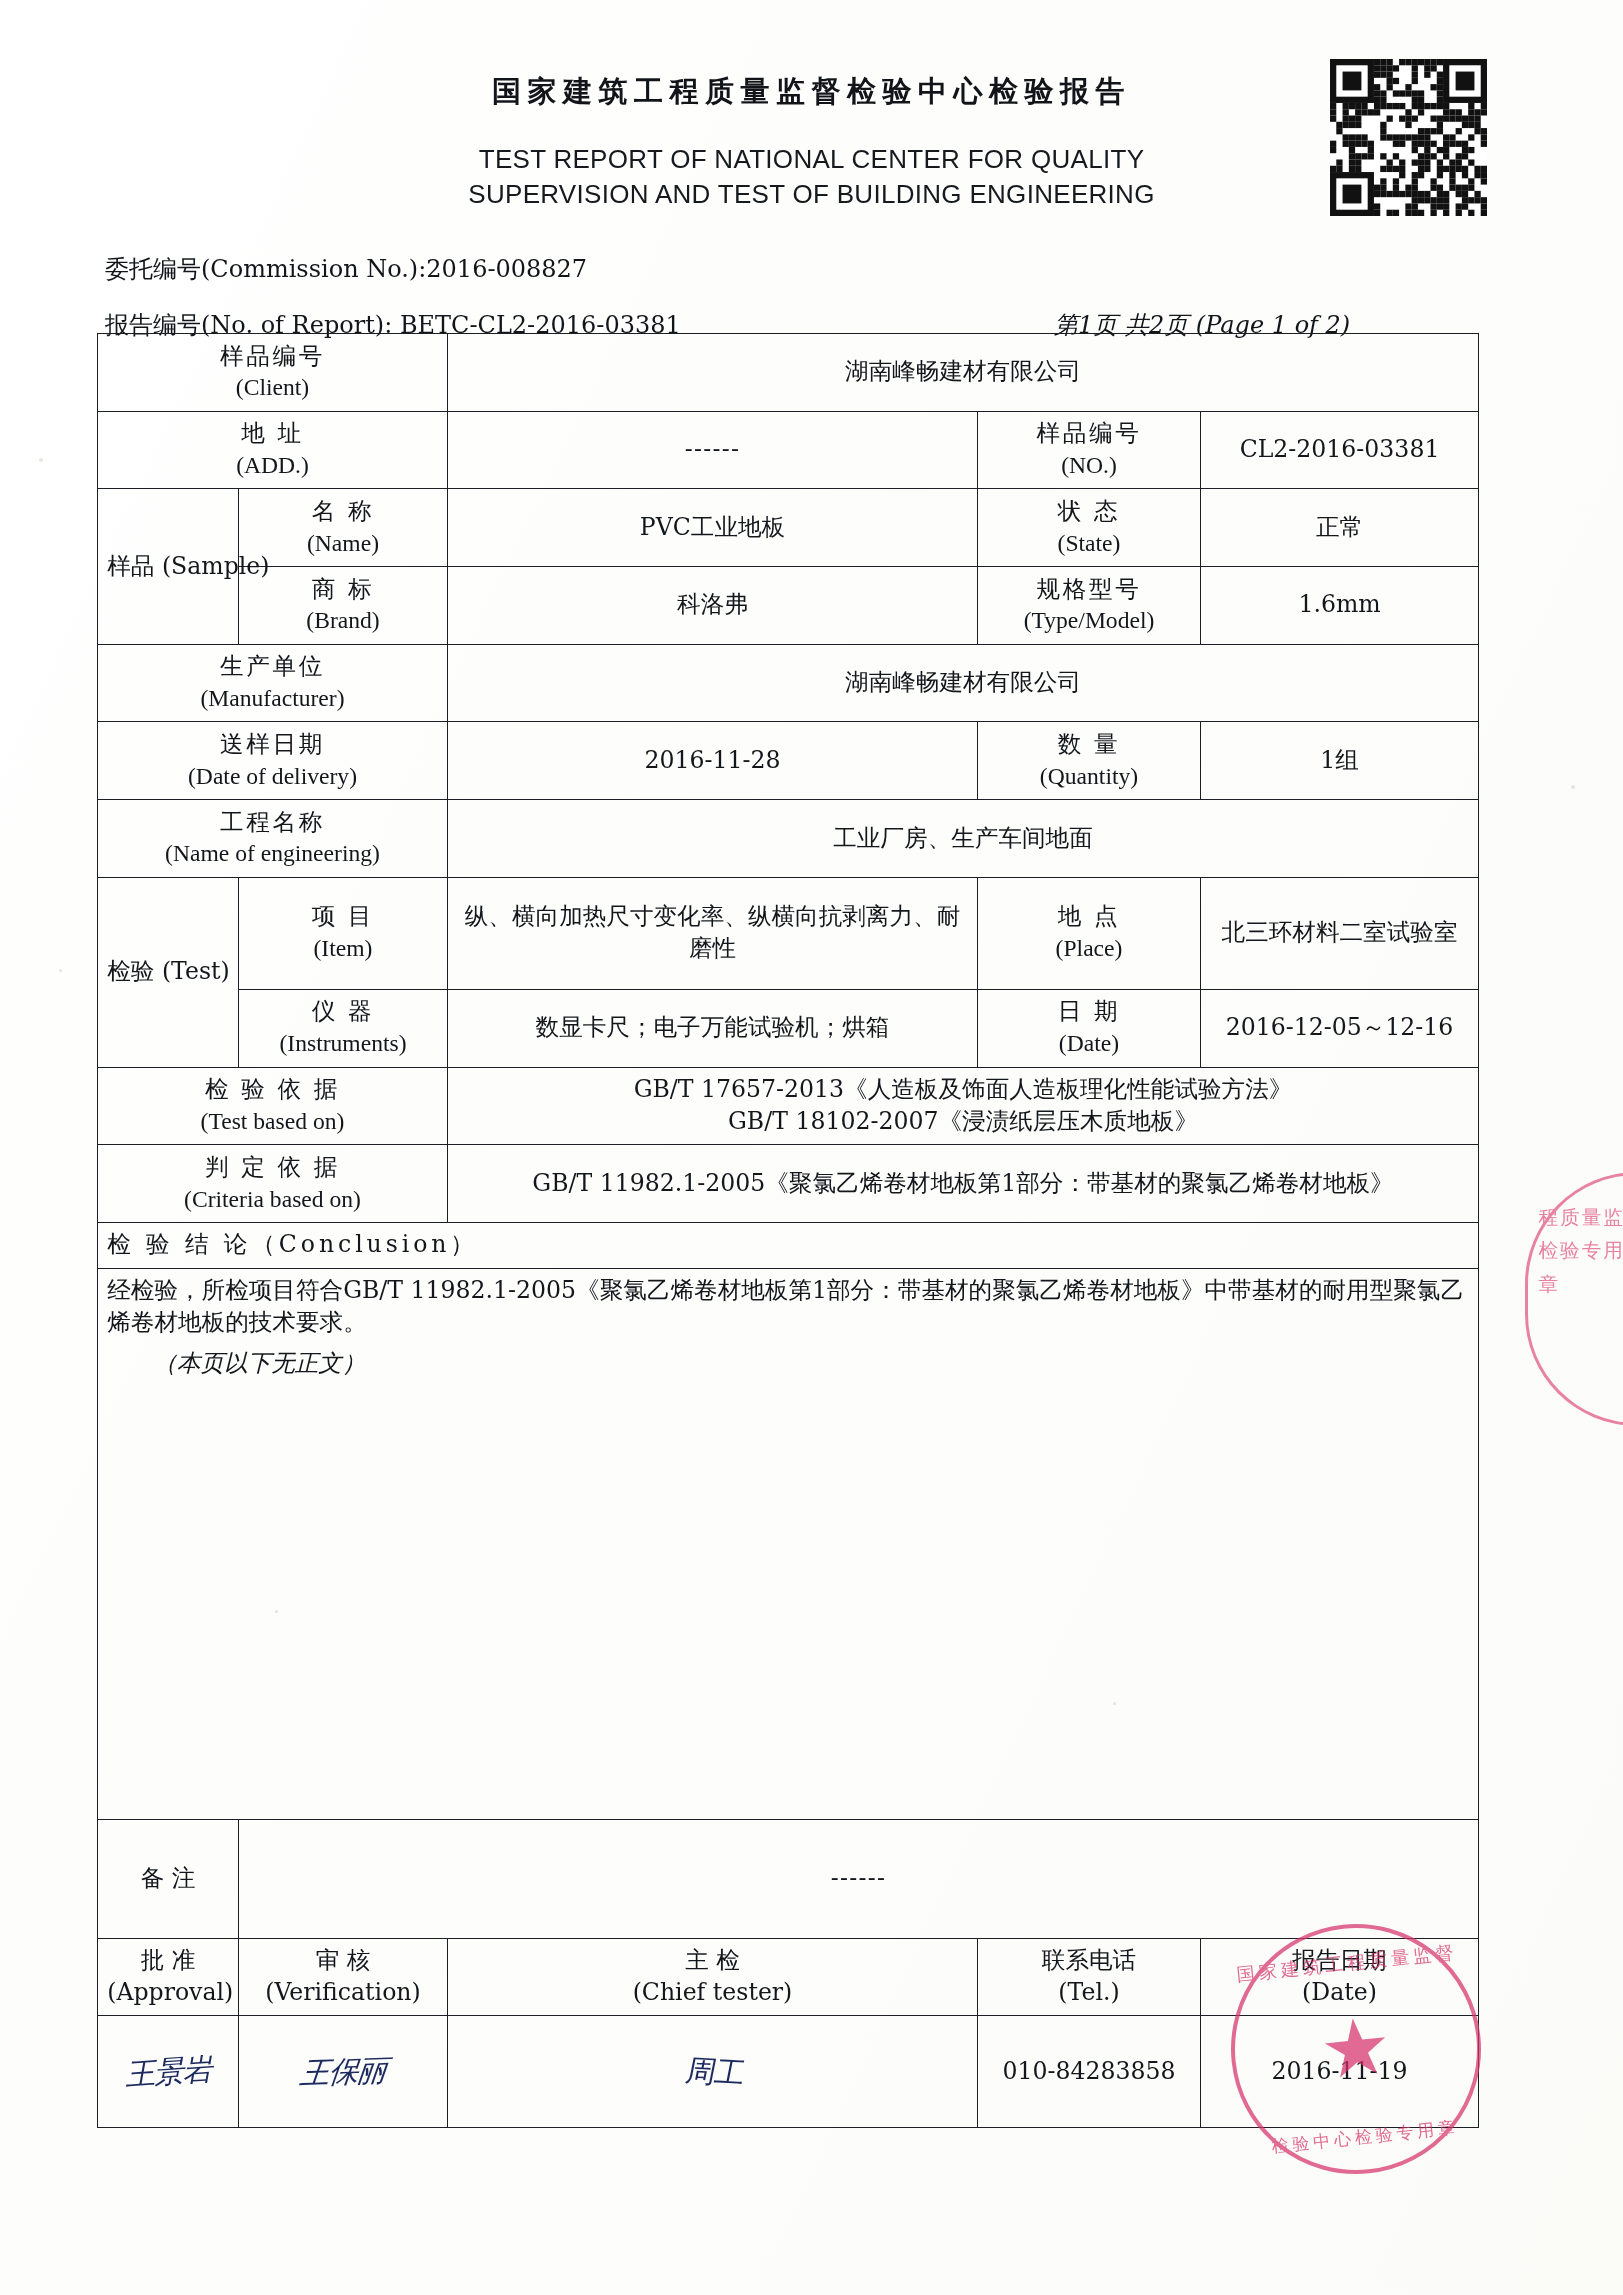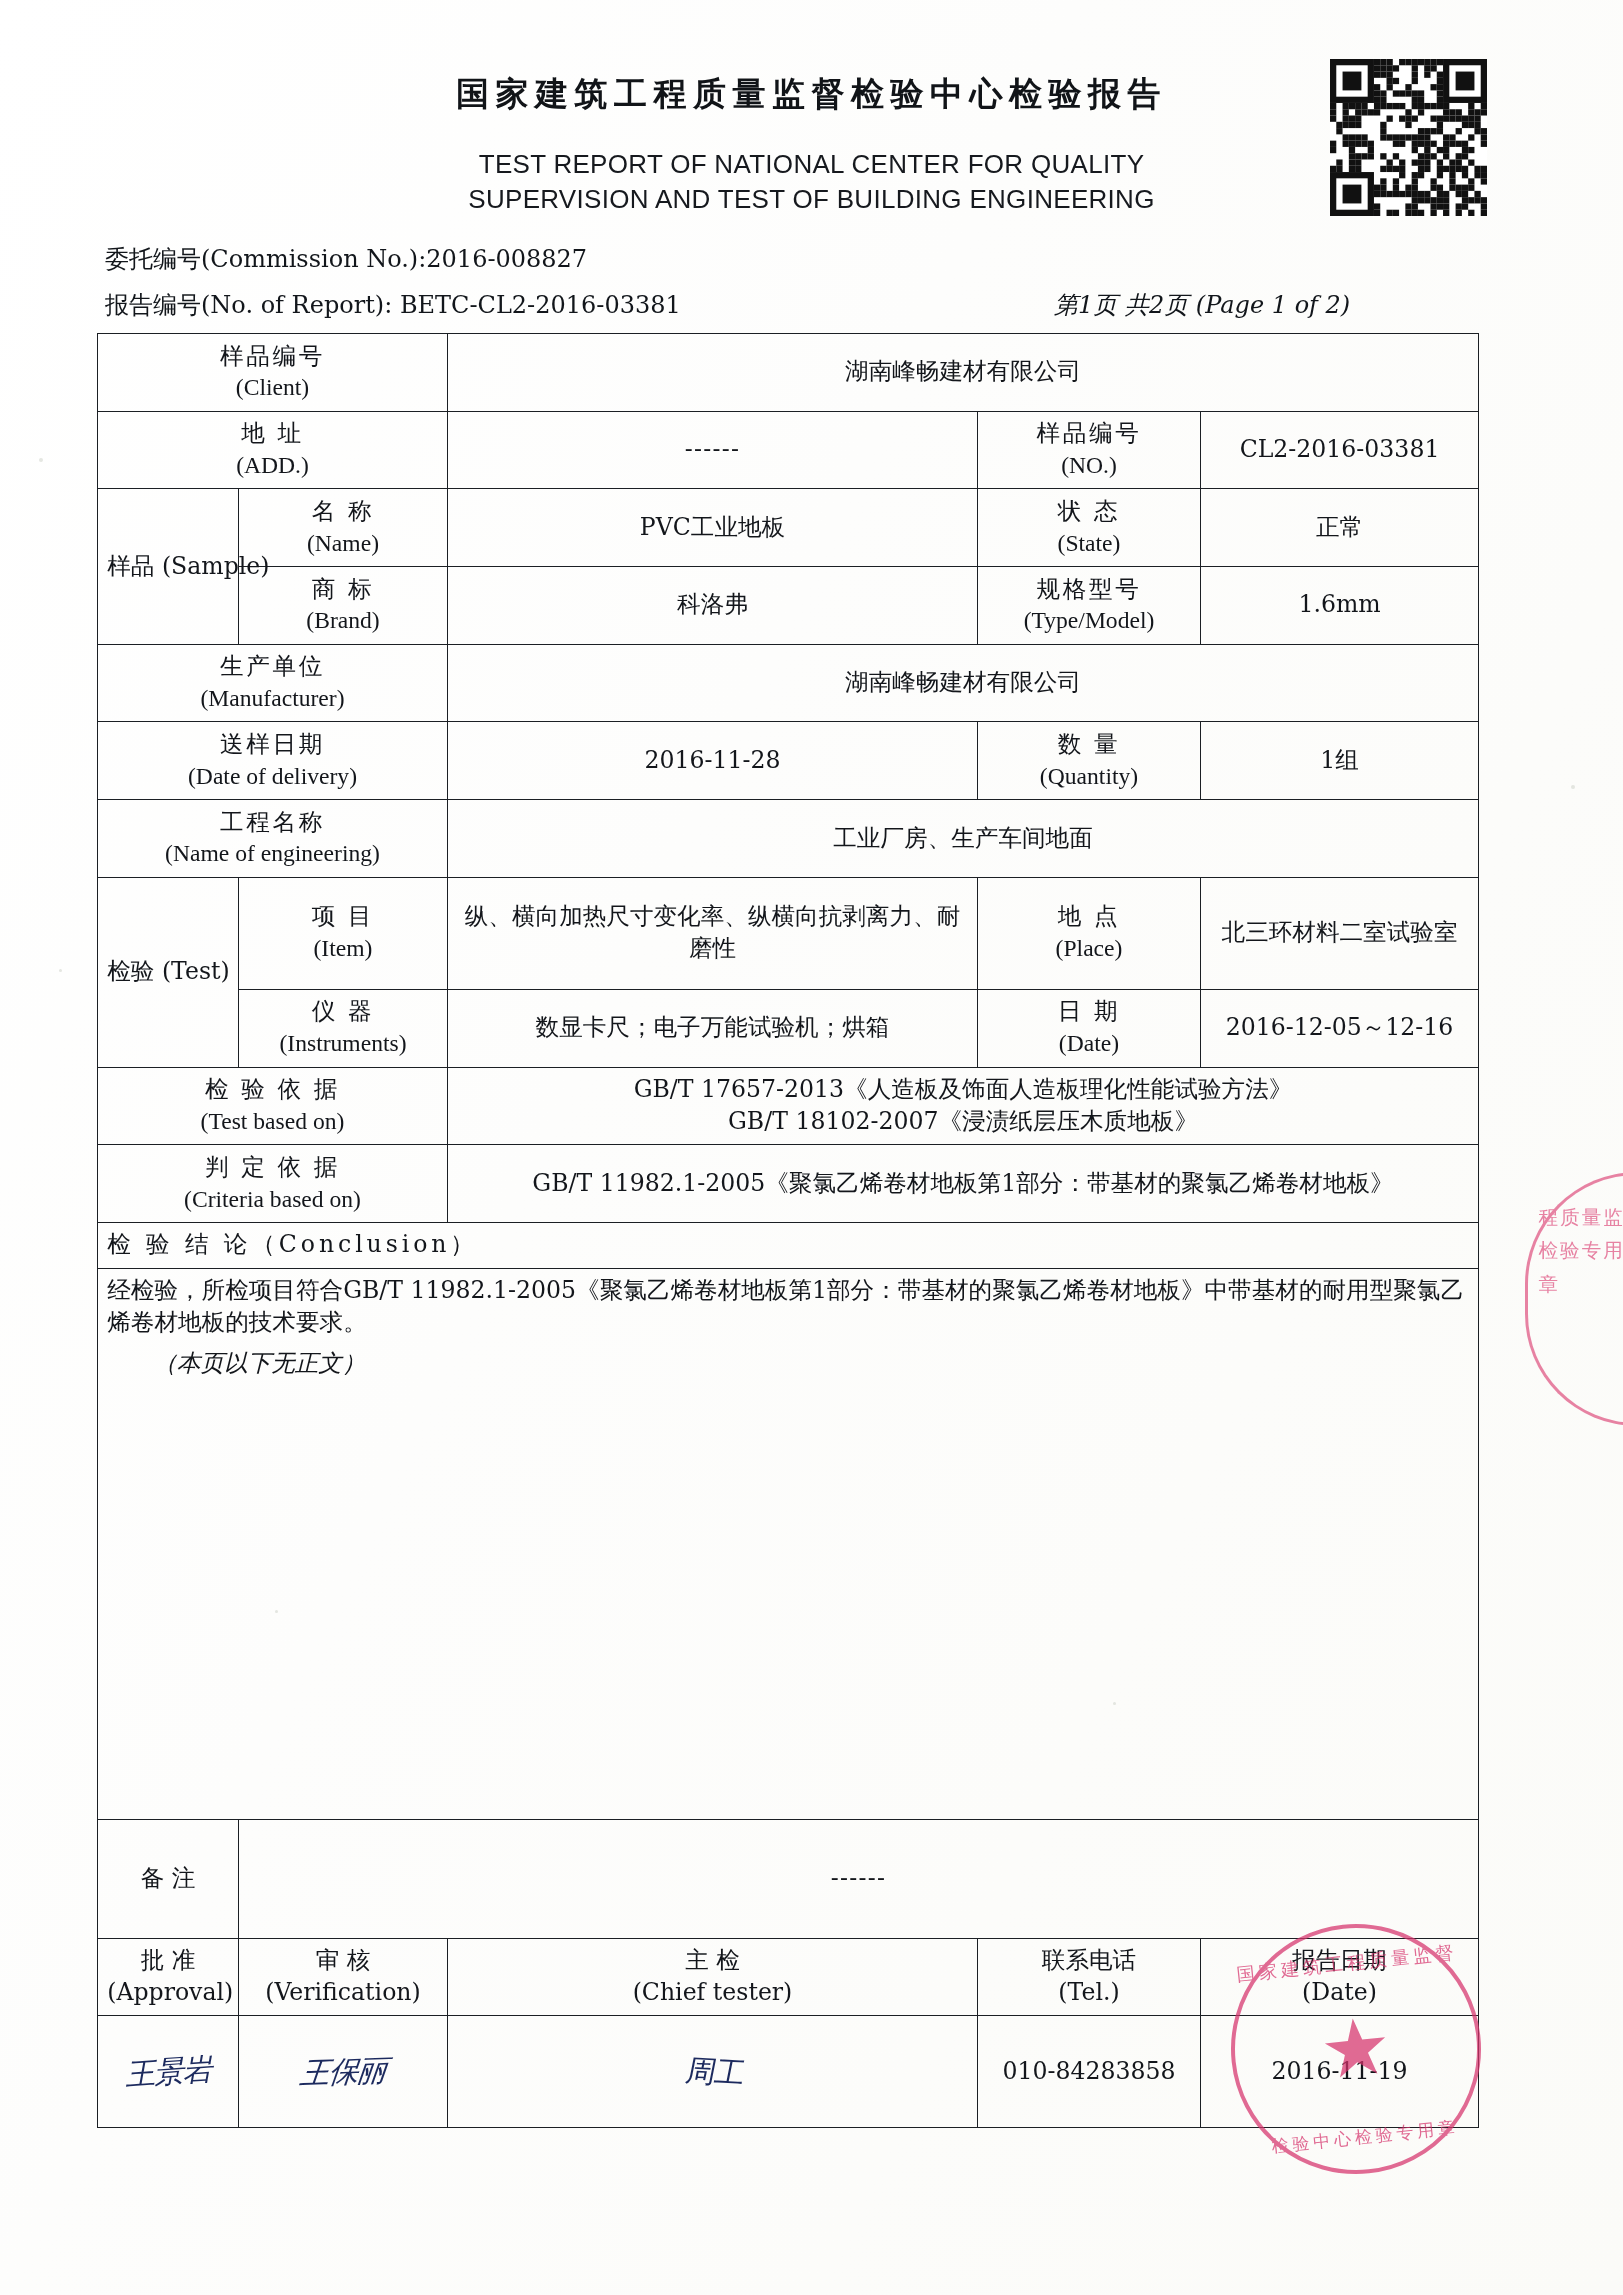--- a/index.html
+++ b/index.html
@@ -37,21 +37,21 @@
 
   
   .header {
     position: absolute;
     top: 72px;
     left: 0;
     width: 1623px;
     text-align: center;
   }
   .title-cn {
-    font-size: 33px;
+    font-size: 29px;
     font-weight: bold;
     letter-spacing: 6.5px;
     font-family: Liberation Mono, monospace;
     color: #111418;
     white-space: nowrap;
   }
   .title-en {
     margin-top: 30px;
     font-size: 26px;
     line-height: 1.34;
@@ -84,20 +84,21 @@
     left: 105px;
     width: 1427px;
     font-size: 24px;
     font-family: "DejaVu Serif", serif;
     color: #12161b;
   }
   .meta .line {
     position: relative;
     height: 46px;
     white-space: nowrap;
+    margin-top: 10px;
   }
   .meta .page-no {
     position: absolute;
     left: 949px;
     top: 0;
     font-size: 24px;
     font-style: italic;
   }
 
   

